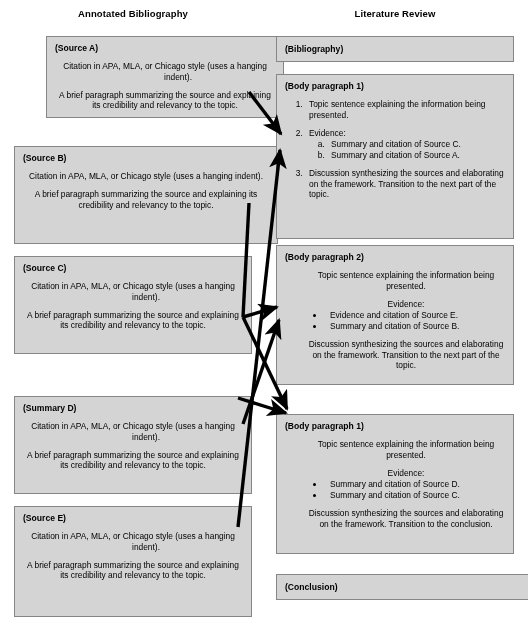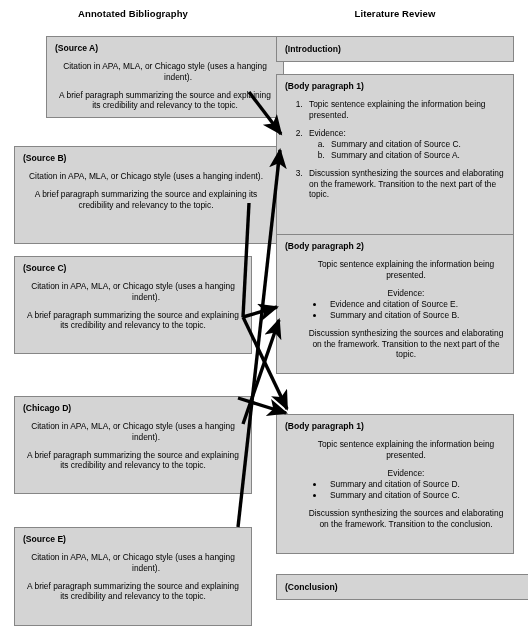--- a/index.html
+++ b/index.html
@@ -61,26 +61,26 @@
 
   
   .slim { padding: 7px 8px; }
   .slim .title { margin-bottom: 0; }
 
   
   #source-a { left: 14px; top: 36px;  width: 238px; height: 82px; margin-left: 32px; }
   #source-b { left: 14px; top: 146px; width: 264px; height: 98px; }
   #source-c { left: 14px; top: 256px; width: 238px; height: 98px; }
   #source-d { left: 14px; top: 396px; width: 238px; height: 98px; }
-  #source-e { left: 14px; top: 506px; width: 238px; height: 99px; margin-top: 21px; }
+  #source-e { left: 14px; top: 506px; width: 238px; height: 111px; }
 
   
   #intro      { left: 276px; top: 36px;  width: 238px; height: 26px; }
   #body-1     { left: 276px; top: 74px;  width: 238px; height: 165px; }
-  #body-2     { left: 276px; top: 234px; width: 238px; height: 140px; }
+  #body-2     { left: 276px; top: 245px; width: 238px; height: 140px; }
   #body-3     { left: 276px; top: 414px; width: 238px; height: 140px; }
   #conclusion { left: 276px; top: 574px; width: 269px; height: 26px; }
 
   
   ol.numbered {
     margin: 0;
     padding-left: 20px;
     list-style-type: decimal;
   }
   ol.numbered > li {
@@ -134,33 +134,33 @@
     <p>A brief paragraph summarizing the source and explaining its credibility and relevancy to the topic.</p>
   </div>
 
   <div class="box" id="source-c">
     <div class="title">(Source C)</div>
     <p class="hanging">Citation in APA, MLA, or Chicago style (uses a hanging indent).</p>
     <p>A brief paragraph summarizing the source and explaining its credibility and relevancy to the topic.</p>
   </div>
 
   <div class="box" id="source-d">
-    <div class="title">(Chicago D)</div>
+    <div class="title">(Summary D)</div>
     <p class="hanging">Citation in APA, MLA, or Chicago style (uses a hanging indent).</p>
     <p>A brief paragraph summarizing the source and explaining its credibility and relevancy to the topic.</p>
   </div>
 
   <div class="box" id="source-e">
     <div class="title">(Source E)</div>
     <p class="hanging">Citation in APA, MLA, or Chicago style (uses a hanging indent).</p>
     <p>A brief paragraph summarizing the source and explaining its credibility and relevancy to the topic.</p>
   </div>
 
   <div class="box slim" id="intro">
-    <div class="title">(Introduction)</div>
+    <div class="title">(Bibliography)</div>
   </div>
 
   <div class="box" id="body-1">
     <div class="title">(Body paragraph 1)</div>
     <ol class="numbered">
       <li>Topic sentence explaining the information being presented.</li>
       <li>
         <span>Evidence:</span>
         <ol class="lettered">
           <li>Summary and citation of Source C.</li>

